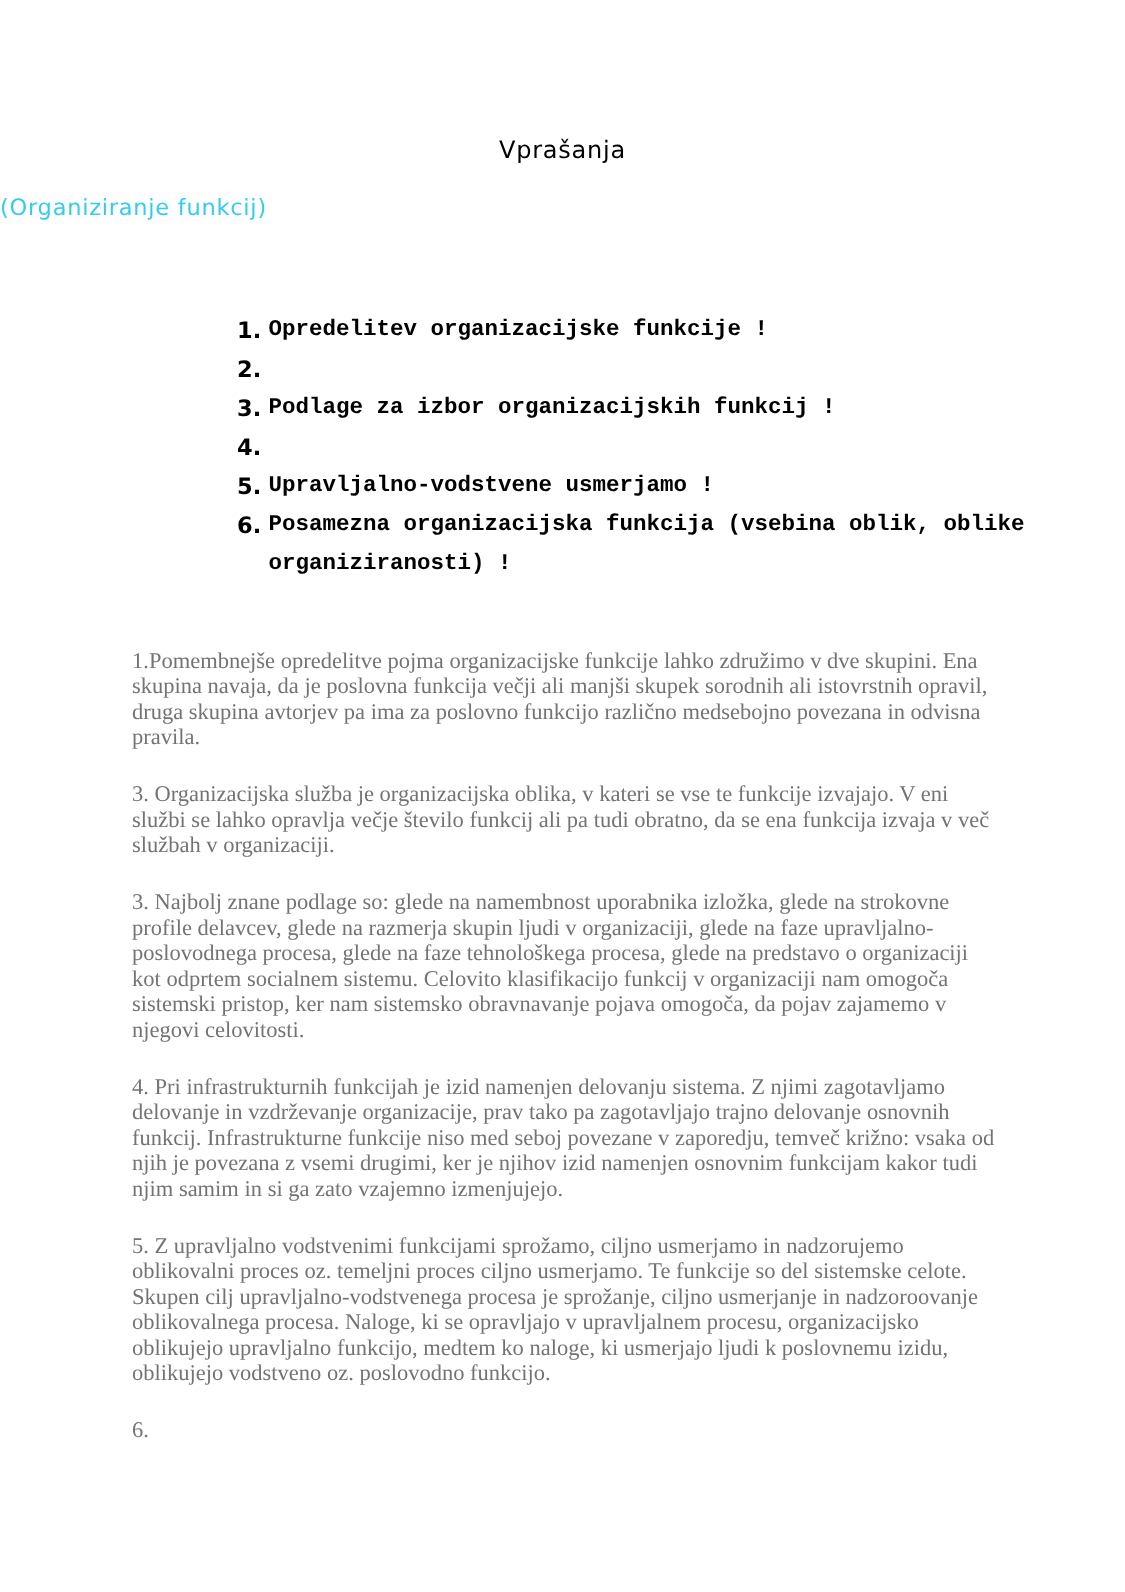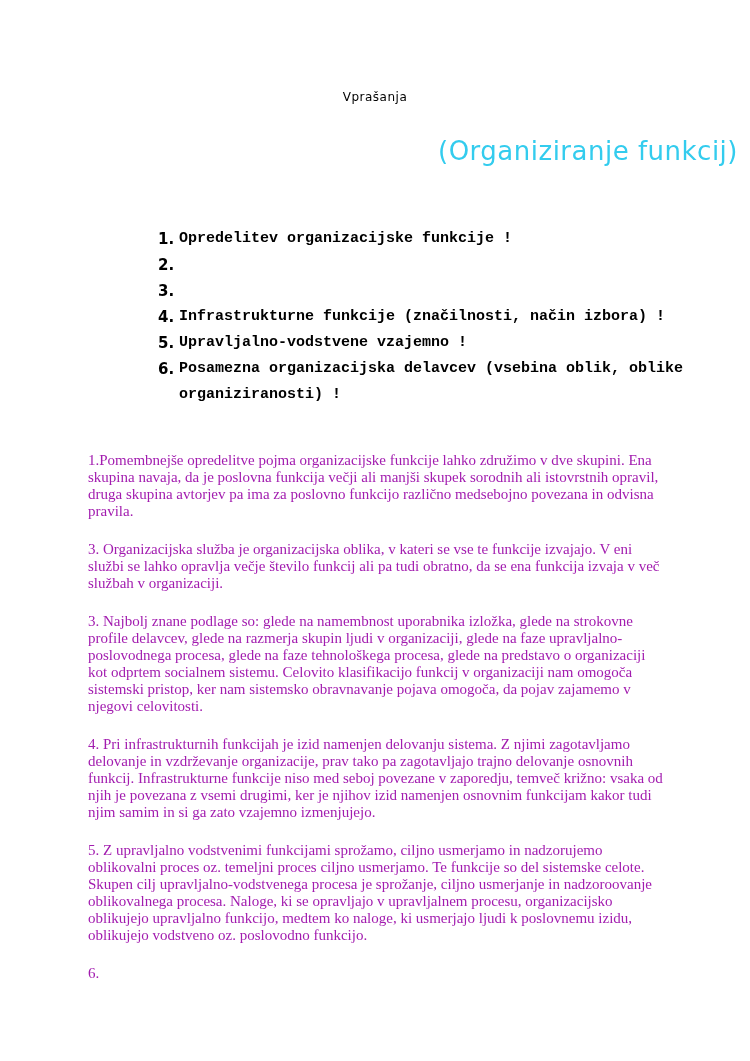--- a/index.html
+++ b/index.html
@@ -16,31 +16,31 @@
     background: #ffffff;
     overflow: hidden;
     box-sizing: border-box;
   }
   
   .doc-title {
     margin: 0;
     padding-top: 90px;
     text-align: center;
     font-family: "DejaVu Sans", "Liberation Sans", sans-serif;
-    font-size: 12px;
+    font-size: 16px;
     font-weight: normal;
     letter-spacing: 0.5px;
     color: #000000;
   }
   .doc-subtitle {
-    margin: 12px;
+    margin: 0;
     padding-top: 20px;
-    text-align: right;
+    text-align: left;
     font-family: "DejaVu Sans", "Liberation Sans", sans-serif;
-    font-size: 26px;
+    font-size: 15px;
     font-weight: normal;
     letter-spacing: 0.5px;
     color: #33ccee;
   }
   
   .questions {
     margin: 60px 0 0 158px;
     width: 540px;
     font-family: "DejaVu Sans", "Liberation Sans", sans-serif;
     font-size: 15px;
@@ -60,21 +60,21 @@
     max-width: 515px;
     font-family: Liberation Mono, monospace;
   }
   
   .answers {
     margin: 44px 0 0 88px;
     width: 580px;
     font-family: "Liberation Serif", "DejaVu Serif", serif;
     font-size: 15px;
     line-height: 17px;
-    color: #a21caf;
+    color: #737373;
   }
   .answers p {
     margin: 0 0 21px 0;
   }
 </style>
 </head>
 <body>
 
 <div class="page">
 
@@ -85,32 +85,32 @@
   <div class="questions">
     <div class="question-item">
       <span class="q-num">1.</span>
       <span class="q-text">Opredelitev organizacijske funkcije !</span>
     </div>
     <div class="question-item">
       <span class="q-num">2.</span>
     </div>
     <div class="question-item">
       <span class="q-num">3.</span>
+      <span class="q-text">Podlage za izbor organizacijskih funkcij !</span>
     </div>
     <div class="question-item">
       <span class="q-num">4.</span>
-      <span class="q-text">Infrastrukturne funkcije (značilnosti, način izbora) !</span>
     </div>
     <div class="question-item">
       <span class="q-num">5.</span>
-      <span class="q-text">Upravljalno-vodstvene vzajemno !</span>
+      <span class="q-text">Upravljalno-vodstvene usmerjamo !</span>
     </div>
     <div class="question-item">
       <span class="q-num">6.</span>
-      <span class="q-text">Posamezna organizacijska delavcev (vsebina oblik, oblike organiziranosti) !</span>
+      <span class="q-text">Posamezna organizacijska funkcija (vsebina oblik, oblike organiziranosti) !</span>
     </div>
   </div>
 
   <div class="answers">
     <p>1.Pomembnejše opredelitve pojma organizacijske funkcije lahko združimo v dve skupini. Ena skupina navaja, da je poslovna funkcija večji ali manjši skupek sorodnih ali istovrstnih opravil, druga skupina avtorjev pa ima za poslovno funkcijo različno medsebojno povezana in odvisna pravila.</p>
     <p>3. Organizacijska služba je organizacijska oblika, v kateri se vse te funkcije izvajajo. V eni službi se lahko opravlja večje število funkcij ali pa tudi obratno, da se ena funkcija izvaja v več službah v organizaciji.</p>
     <p>3. Najbolj znane podlage so: glede na namembnost uporabnika izložka, glede na strokovne profile delavcev, glede na razmerja skupin ljudi v organizaciji, glede na faze upravljalno-poslovodnega procesa, glede na faze tehnološkega procesa, glede na predstavo o organizaciji kot odprtem socialnem sistemu. Celovito klasifikacijo funkcij v organizaciji nam omogoča sistemski pristop, ker nam sistemsko obravnavanje pojava omogoča, da pojav zajamemo v njegovi celovitosti.</p>
     <p>4. Pri infrastrukturnih funkcijah je izid namenjen delovanju sistema. Z njimi zagotavljamo delovanje in vzdrževanje organizacije, prav tako pa zagotavljajo trajno delovanje osnovnih funkcij. Infrastrukturne funkcije niso med seboj povezane v zaporedju, temveč križno: vsaka od njih je povezana z vsemi drugimi, ker je njihov izid namenjen osnovnim funkcijam kakor tudi njim samim in si ga zato vzajemno izmenjujejo.</p>
     <p>5. Z upravljalno vodstvenimi funkcijami sprožamo, ciljno usmerjamo in nadzorujemo oblikovalni proces oz. temeljni proces ciljno usmerjamo. Te funkcije so del sistemske celote. Skupen cilj upravljalno-vodstvenega procesa je sprožanje, ciljno usmerjanje in nadzoroovanje oblikovalnega procesa. Naloge, ki se opravljajo v upravljalnem procesu, organizacijsko oblikujejo upravljalno funkcijo, medtem ko naloge, ki usmerjajo ljudi k poslovnemu izidu, oblikujejo vodstveno oz. poslovodno funkcijo.</p>
     <p>6.</p>

